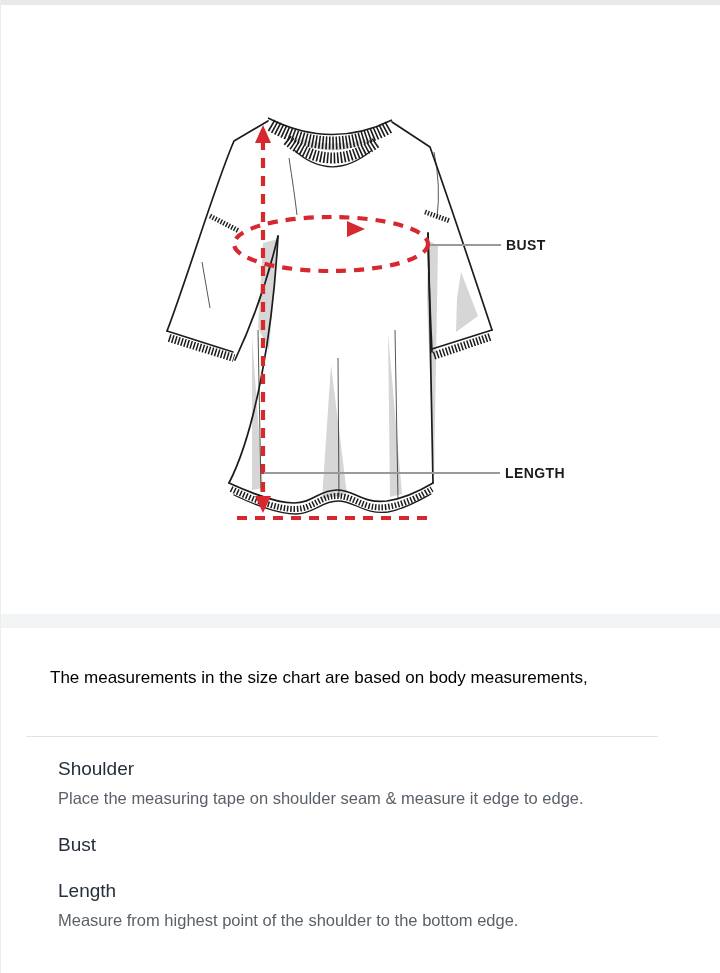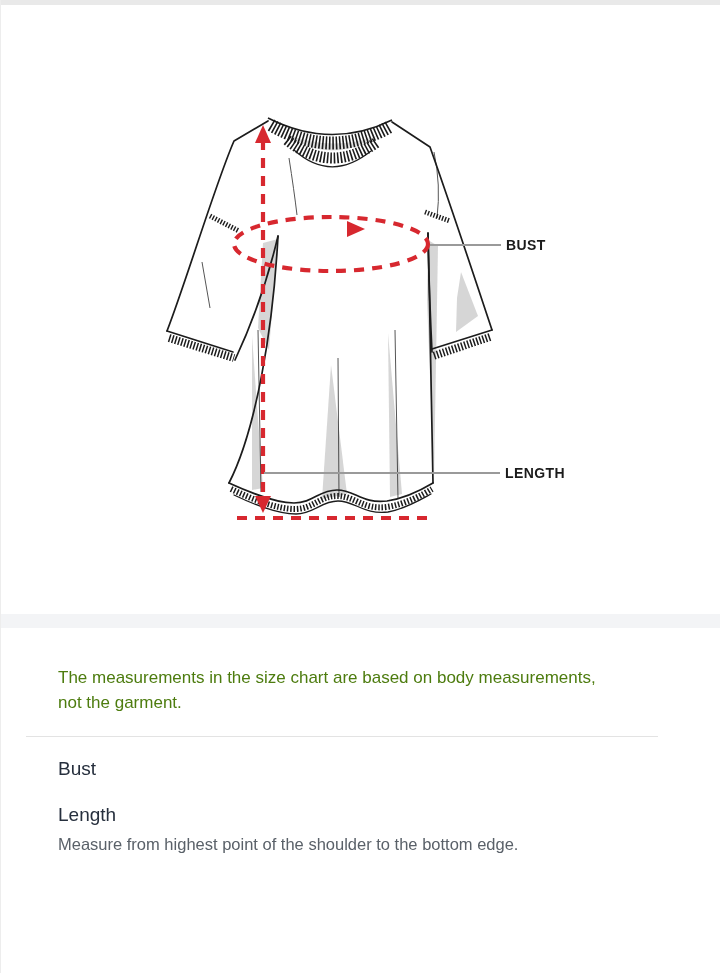--- a/index.html
+++ b/index.html
@@ -20,23 +20,23 @@
   .diagram-wrap {
     position: absolute; top: 5px; left: 0;
     width: 720px; height: 555px;
   }
   .gray-band {
     position: absolute; top: 614px; left: 0;
     width: 720px; height: 14px;
     background: #f3f4f6;
   }
   .note-block {
-    position: absolute; top: 665px; left: 57px;
+    position: absolute; top: 665px; left: 49px;
     width: 600px;
-    color: #4d7c0f;
+    color: #000000;
     font-size: 17px;
     line-height: 25px;
   }
   .divider {
     position: absolute; top: 736px; left: 25px;
     width: 632px; height: 0;
     border-top: 1px solid #e3e3e3;
   }
   .sections {
     position: absolute; top: 757px; left: 57px;
@@ -145,26 +145,29 @@
     </g>
     <text class="diagram-label" x="505" y="250">BUST</text>
     <text class="diagram-label" x="504" y="478">LENGTH</text>
   </svg>
 </div>
 
 <div class="gray-band"></div>
 
 <div class="note-block">
   <div>The measurements in the size chart are based on body measurements,</div>
-  <div>not the garment.</div>
 </div>
 
 <div class="divider"></div>
 
 <div class="sections">
+  <div class="section">
+    <div class="section-title">Shoulder</div>
+    <div class="section-body">Place the measuring tape on shoulder seam &amp; measure it edge to edge.</div>
+  </div>
   <div class="section">
     <div class="section-title">Bust</div>
   </div>
   <div class="section">
     <div class="section-title">Length</div>
     <div class="section-body">Measure from highest point of the shoulder to the bottom edge.</div>
   </div>
 </div>
 
 </body></html>

